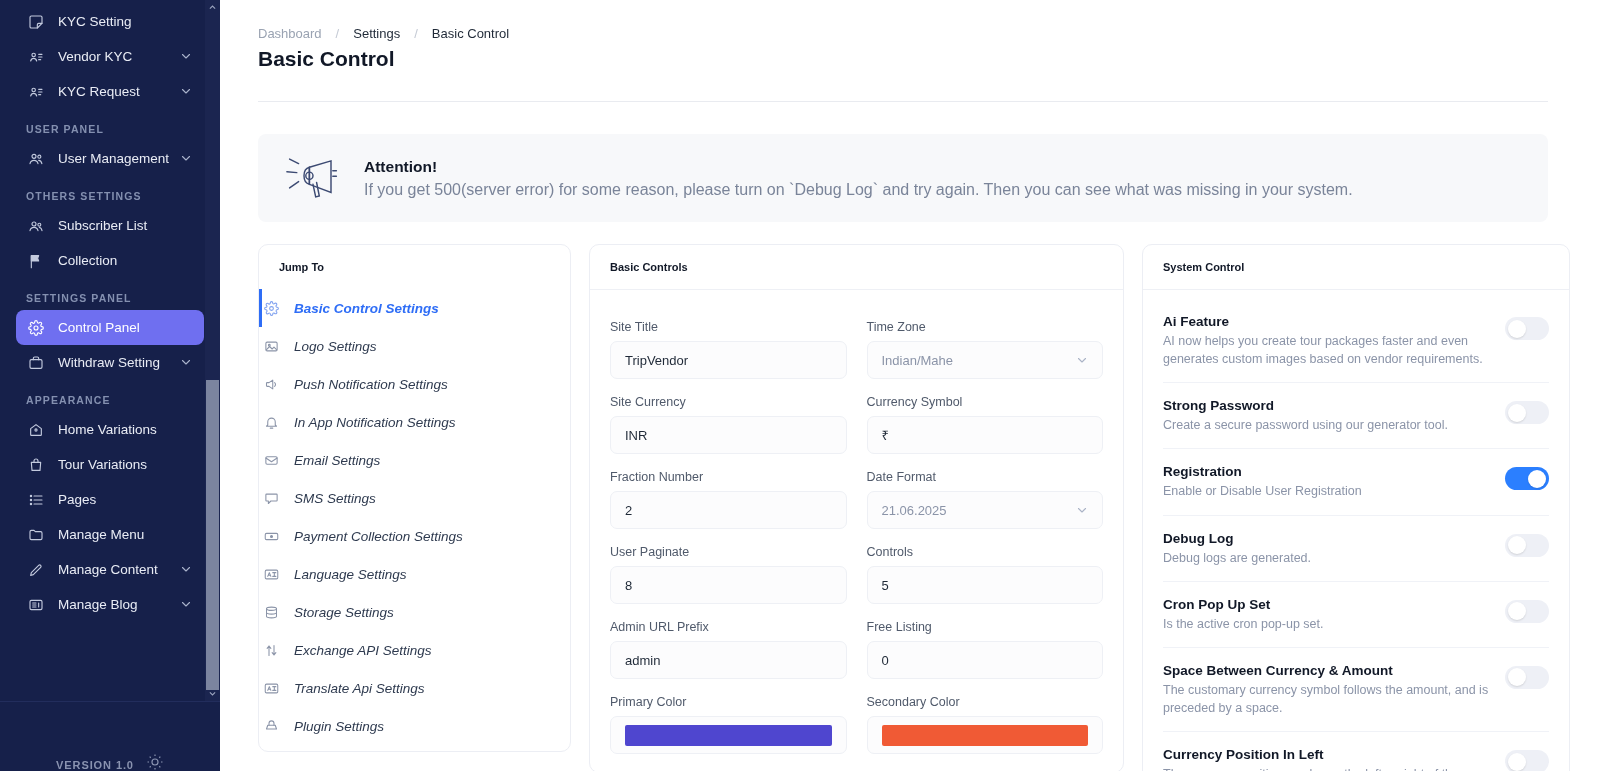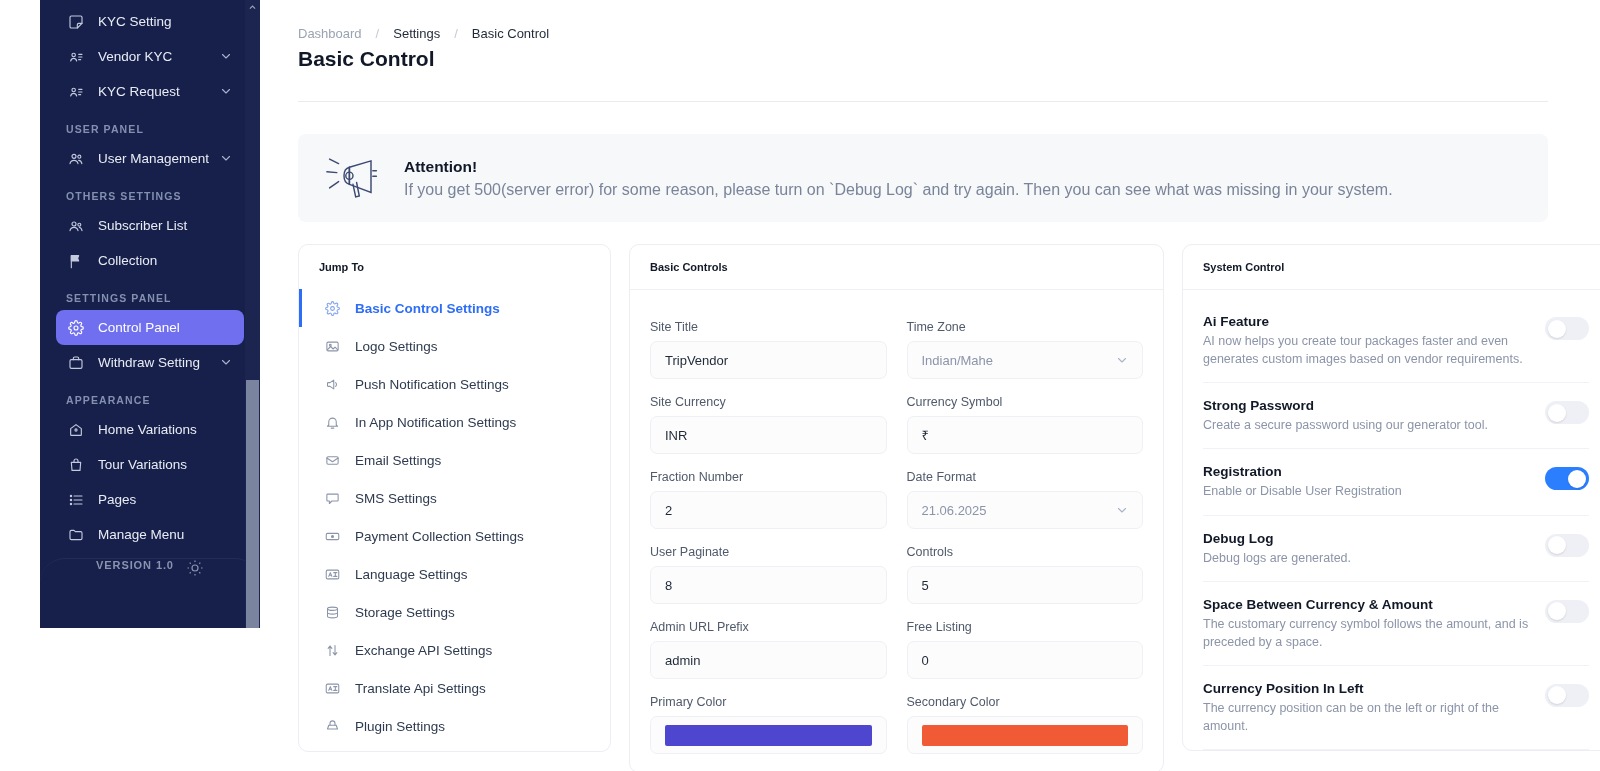--- a/index.html
+++ b/index.html
@@ -6,26 +6,25 @@
   html, body {
     width: 1600px; height: 771px;
     overflow: hidden;
     font-family: "Liberation Sans", sans-serif;
     background: #ffffff;
   }
   .app { display: flex; width: 1600px; height: 771px; }
 
   
   .sidebar {
-    width: 220px; flex: 0 0 220px; height: 628px;
+    width: 220px; flex: 0 0 220px; height: 771px;
     background: #16204a;
     position: relative;
     display: flex; flex-direction: column;
     overflow: hidden;
-    margin-left: 40px;
   }
   .sidebar-scrollarea {
     flex: 1 1 auto;
     padding: 4px 0 0 0;
     overflow: hidden;
     position: relative;
   }
   .nav-item {
     display: flex; align-items: center;
     height: 35px;
@@ -57,23 +56,22 @@
     font-size: 10.5px;
     letter-spacing: 1.1px;
     font-weight: bold;
     padding: 14px 26px 6px 26px;
     text-transform: uppercase;
   }
   .sidebar-footer {
     flex: 0 0 auto;
     height: 70px;
     border-top: 1px solid #222d5c;
-    display: flex; align-items: flex-start; justify-content: center;
+    display: flex; align-items: flex-end; justify-content: center;
     gap: 12px;
-    border-radius: 25px;
   }
   .sidebar-footer .ver {
     color: #8a93b0; font-size: 11px; font-weight: bold; letter-spacing: 0.9px;
   }
   .sidebar-footer .sun { color: #8a93b0; width: 18px; height: 18px; }
   .sidebar-footer .sun svg { width: 18px; height: 18px; display: block; }
 
   
   .sb-scroll {
     position: absolute; top: 0; right: 0; width: 15px; height: 701px;
@@ -143,25 +141,25 @@
     font-size: 11px; font-weight: bold; color: #111827;
   }
   .card-head.bordered { border-bottom: 1px solid #eef0f5; }
 
   
   .col-jump { width: 313px; flex: 0 0 313px; }
   .jump-list { padding-bottom: 6px; }
   .jump-item {
     display: flex; align-items: center;
     height: 38px;
-    padding-left: 21px;
     border-left: 3px solid transparent;
     font-size: 13.5px;
     color: #2e3a4f;
     cursor: pointer;
+    font-style: italic;
   }
   .jump-item .jico {
     width: 18px; height: 18px; flex: 0 0 18px; margin-right: 14px;
     color: #8b94a8; display: flex; align-items: center; justify-content: center;
   }
   .jump-item .jico svg { width: 15px; height: 15px; display: block; }
   .jump-item.active { border-left-color: #2e6df6; color: #2e6df6; font-weight: bold; }
   .jump-item.active .jico { color: #7ea0ef; }
 
   
@@ -691,20 +689,29 @@
               <div class="txt">
                 <div class="st">Debug Log</div>
                 <div class="sd">Debug logs are generated.</div>
               </div>
               <div class="toggle">
                 <div class="knob"></div>
               </div>
             </div>
             <div class="sys-row">
               <div class="txt">
+                <div class="st">Cron Pop Up Set</div>
+                <div class="sd">Is the active cron pop-up set.</div>
+              </div>
+              <div class="toggle">
+                <div class="knob"></div>
+              </div>
+            </div>
+            <div class="sys-row">
+              <div class="txt">
                 <div class="st">Space Between Currency &amp; Amount</div>
                 <div class="sd">The customary currency symbol follows the amount, and is preceded by a space.</div>
               </div>
               <div class="toggle">
                 <div class="knob"></div>
               </div>
             </div>
             <div class="sys-row">
               <div class="txt">
                 <div class="st">Currency Position In Left</div>

